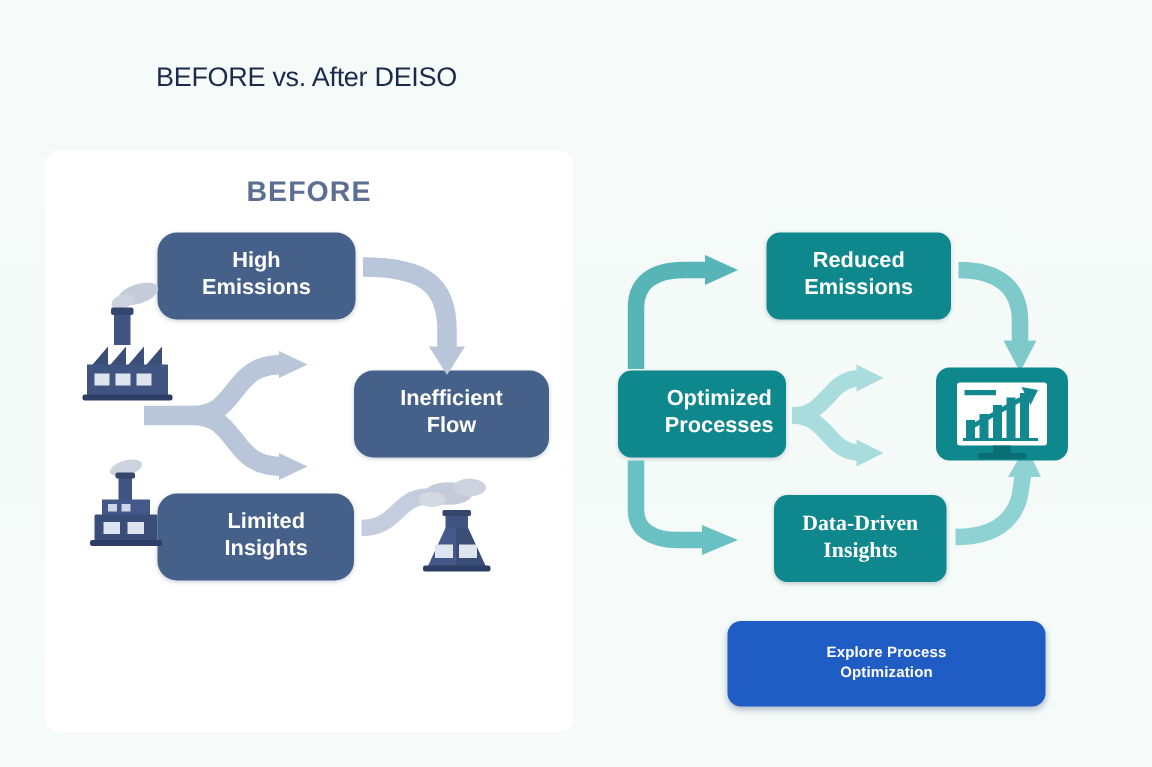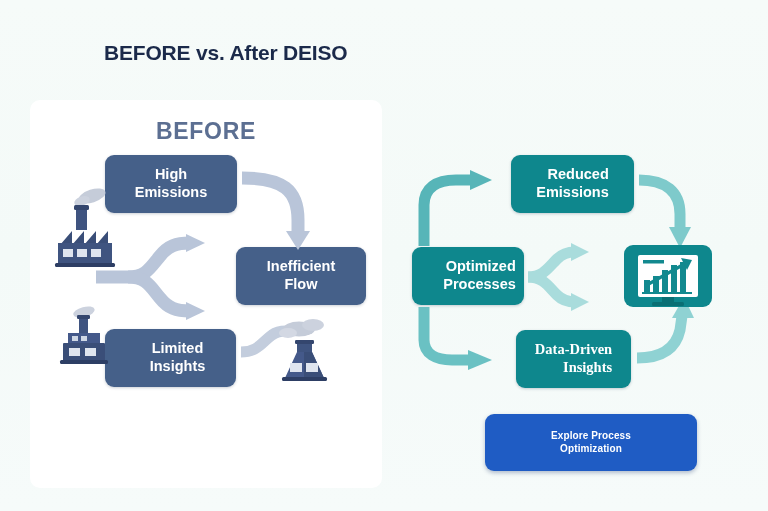--- a/index.html
+++ b/index.html
@@ -19,22 +19,22 @@
     width: 768px;
     height: 511px;
     background: linear-gradient(180deg, #f6fbf9 0%, #f4faf8 50%, #f6fbfa 100%);
   }
 
   
   #page-title {
     position: absolute;
     left: 104px;
     top: 41px;
-    font-size: 21px;
-    font-weight: 700;
+    font-size: 18px;
+    font-weight: 400;
     letter-spacing: -0.2px;
     color: #1b2a4a;
     white-space: nowrap;
   }
 
   
   .panel {
     position: absolute;
     top: 100px;
     height: 388px;
@@ -49,21 +49,21 @@
     left: 386px;
     width: 352px;
     background: #eff9fb;
   }
 
   .panel-heading {
     position: absolute;
     top: 18px;
     width: 100%;
     text-align: center;
-    font-size: 23px;
+    font-size: 19px;
     font-weight: 700;
     letter-spacing: 0.7px;
   }
   #heading-before { color: #5c6f92; }
   #heading-after  { color: #1b8486; }
 
   
   .node {
     position: absolute;
     display: flex;
@@ -72,22 +72,22 @@
     text-align: center;
     border-radius: 9px;
     color: #ffffff;
     font-size: 14.5px;
     font-weight: 600;
     line-height: 1.22;
     box-shadow: 0 1px 3px rgba(20,40,70,0.22);
     padding: 0 6px;
     box-sizing: border-box;
   }
-  .node-before { background: #456089; }
-  .node-after  { background: #0e878d; text-align: right; }
+  .node-before { background: #456089; border-radius: 13px; }
+  .node-after  { background: #0e878d; }
 
   #node-high-emissions   { left: 105px; top: 155px; width: 132px; height: 58px; }
   #node-inefficient-flow { left: 236px; top: 247px; width: 130px; height: 58px; }
   #node-limited-insights { left: 105px; top: 329px; width: 131px; height: 58px; padding-left: 20px; }
 
   #node-reduced-emissions { left: 511px; top: 155px; width: 123px; height: 58px; }
   #node-optimized-processes { left: 412px; top: 247px; width: 112px; height: 58px; padding-left: 29px; }
   #node-data-driven-insights { left: 516px; top: 330px; width: 115px; height: 58px; font-family: Liberation Serif, serif; }
 
   

